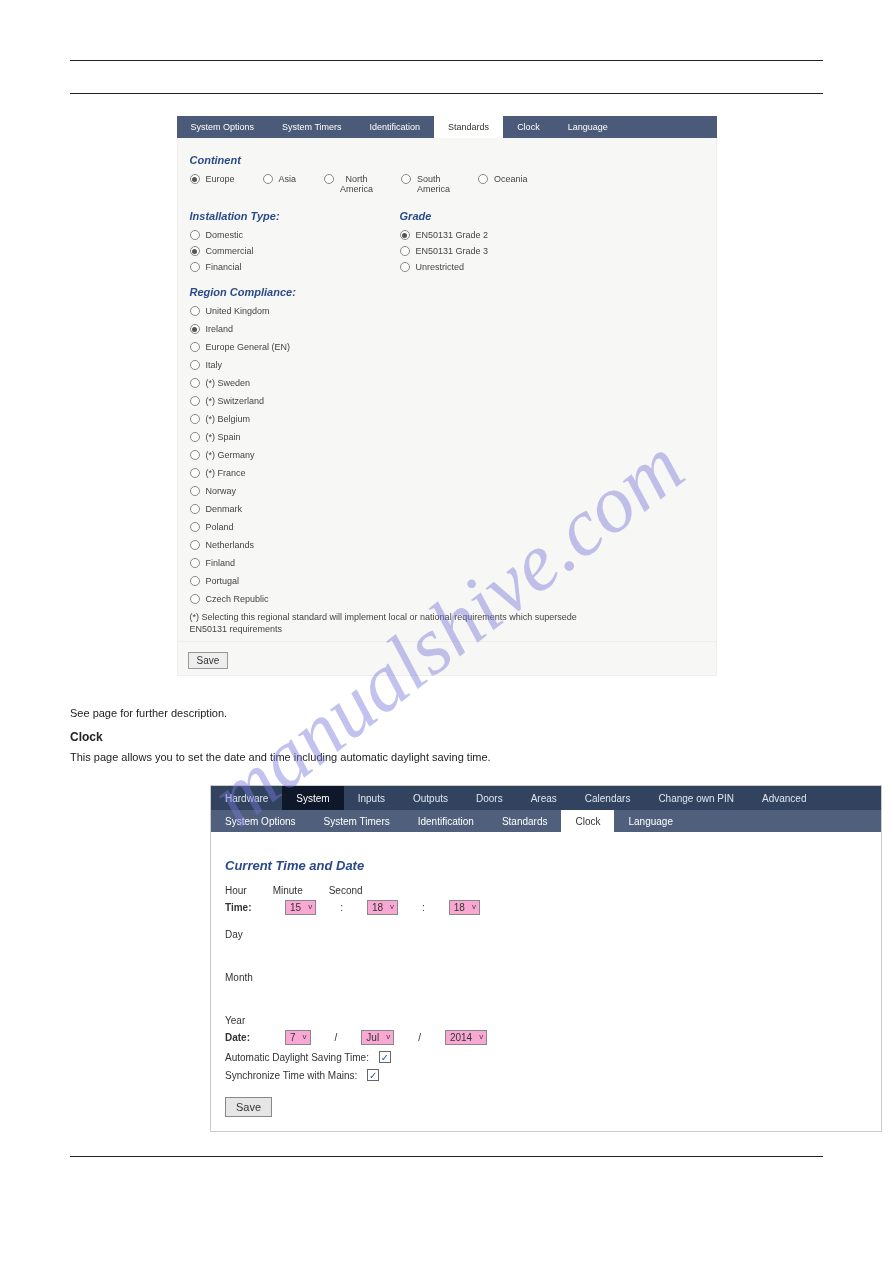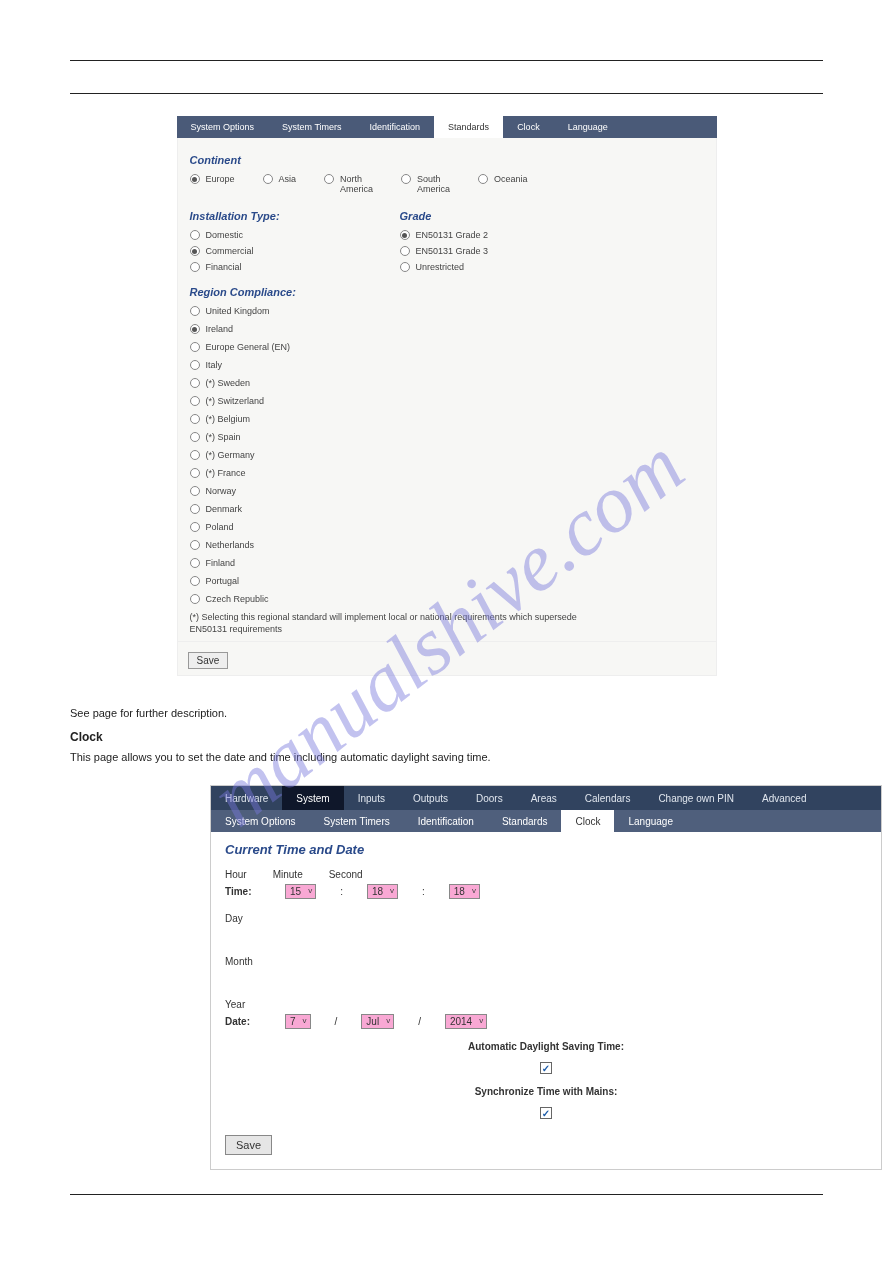--- a/index.html
+++ b/index.html
@@ -58,28 +58,28 @@
   .heading { font-size: 12px; font-weight: bold; margin-bottom: 6px; }
 
   
   .panel2 { width: 672px; margin: 6px 0 10px 140px; font-size: 10px; color: #333; border: 1px solid #ccc; }
   .mainbar { background: #31435f; color: #e0e6ee; display: flex; height: 24px; align-items: stretch; font-size: 10px; }
   .maintab { padding: 0 14px; display: flex; align-items: center; white-space: nowrap; }
   .maintab.active { background: #0f172a; color: #fff; }
   .subbar { background: #4f5f7c; color: #fff; display: flex; height: 22px; align-items: stretch; font-size: 10px; }
   .subtab { padding: 0 14px; display: flex; align-items: center; white-space: nowrap; }
   .subtab.active { background: #fff; color: #333; }
-  .panel2-body { background: #fff; padding: 10px 14px 14px 14px; }
+  .panel2-body { background: #fff; padding: 26px 14px 14px 14px; }
   .p2-title { color: #2a4a8a; font-style: italic; font-weight: bold; font-size: 13px; margin-bottom: 12px; }
   .form-row { display: flex; align-items: center; gap: 24px; font-size: 10px; color: #333; margin-bottom: 6px; }
   .form-label { font-weight: bold; min-width: 36px; }
   .col-head { display: flex; gap: 26px; font-size: 10px; margin-bottom: 4px; }
   .sel { border: 1px solid #888; background: #f9a8d4; padding: 1px 14px 1px 4px; font-size: 10px; position: relative; }
   .sel::after { content: "v"; font-size: 8px; position: absolute; right: 3px; top: 1px; color: #444; }
-  .chk-row { display: flex; align-items: center; gap: 10px; font-size: 10px; font-weight: bold; color: #333; margin-top: 12px; flex-direction: column; }
+  .chk-row { display: flex; align-items: center; gap: 10px; font-size: 10px; font-weight: normal; color: #333; margin-top: 6px; }
   .chk { width: 12px; height: 12px; border: 1px solid #666; display: inline-flex; align-items: center; justify-content: center; font-size: 10px; color: #1a5aa8; }
   .chk.checked::after { content: "✓"; }
   .save-btn2 { margin-top: 16px; padding: 3px 10px; font-size: 11px; background: #e6e6e6; border: 1px solid #888; color: #333; display: inline-block; }
 </style>
 </head>
 <body>
 
 <div class="watermark">manualshive.com</div>
 
 <div class="page">
@@ -101,21 +101,21 @@
         <div class="radio-item">
             <span class="radio checked"></span>
             <span>Europe</span>
           </div>
         <div class="radio-item">
             <span class="radio"></span>
             <span>Asia</span>
           </div>
         <div class="radio-item">
             <span class="radio"></span>
-            <span style="white-space:pre-line;">North
+            <span style="white-space:pre-line;text-align:center;">North
 America</span>
           </div>
         <div class="radio-item">
             <span class="radio"></span>
             <span style="white-space:pre-line;">South
 America</span>
           </div>
         <div class="radio-item">
             <span class="radio"></span>
             <span>Oceania</span>

